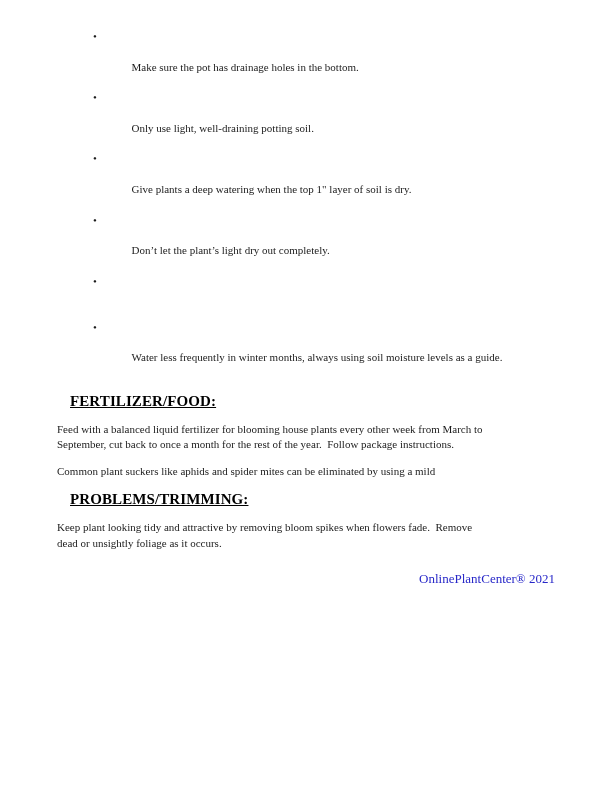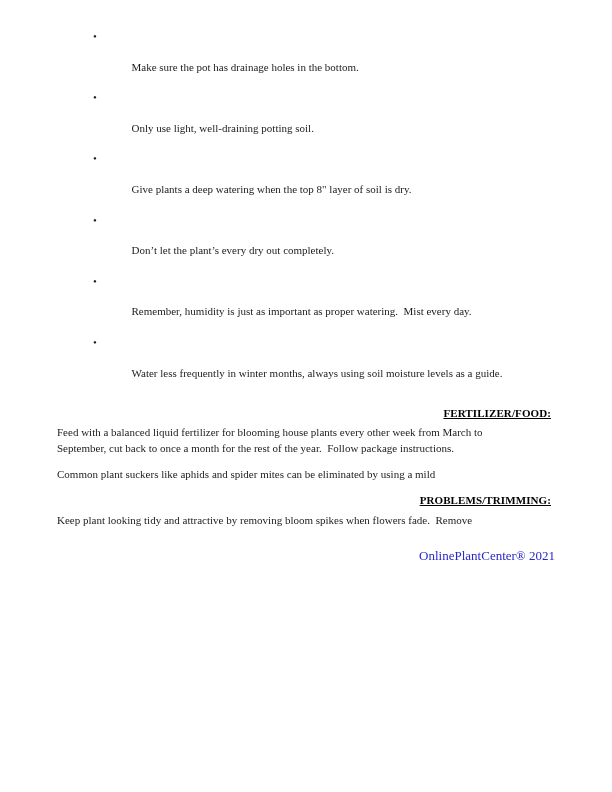--- a/index.html
+++ b/index.html
@@ -36,28 +36,27 @@
     top: 0;
     font-size: 11px;
   }
   .section {
     margin-top: 11px;
   }
   .section.first {
     margin-top: 10px;
   }
   .section-heading {
-    margin: 4px;
-    font-size: 11px;
+    margin: 13px;
+    font-size: 15px;
     line-height: 15.3px;
     font-weight: bold;
     color: #000000;
     text-decoration: underline;
     letter-spacing: 0.1px;
-    text-align: right;
   }
   .body-line {
     margin: 0;
     white-space: pre-wrap;
   }
   .body-block.spaced {
     margin-top: 1px;
   }
   .footer {
     margin-top: 20px;
@@ -76,29 +75,28 @@
     <li class="bullet-item">
       <span class="dot">•</span>
       <span class="li-text">Make sure the pot has drainage holes in the bottom.</span>
     </li>
     <li class="bullet-item">
       <span class="dot">•</span>
       <span class="li-text">Only use light, well-draining potting soil.</span>
     </li>
     <li class="bullet-item">
       <span class="dot">•</span>
-      <span class="li-text">Give plants a deep watering when the top 8" layer of soil is dry.</span>
+      <span class="li-text">Give plants a deep watering when the top 1" layer of soil is dry.</span>
     </li>
     <li class="bullet-item">
       <span class="dot">•</span>
-      <span class="li-text">Don’t let the plant’s every dry out completely.</span>
+      <span class="li-text">Don’t let the plant’s light dry out completely.</span>
     </li>
     <li class="bullet-item">
       <span class="dot">•</span>
-      <span class="li-text">Remember, humidity is just as important as proper watering.  Mist every day.</span>
     </li>
     <li class="bullet-item">
       <span class="dot">•</span>
       <span class="li-text">Water less frequently in winter months, always using soil moisture levels as a guide.</span>
     </li>
   </ul>
 
   <div class="section first">
     <h2 class="section-heading">FERTILIZER/FOOD:</h2>
     <div class="body-block">
@@ -110,18 +108,19 @@
   <div class="section">
     <div class="body-block">
       <p class="body-line">Common plant suckers like aphids and spider mites can be eliminated by using a mild</p>
     </div>
   </div>
 
   <div class="section">
     <h2 class="section-heading">PROBLEMS/TRIMMING:</h2>
     <div class="body-block spaced">
       <p class="body-line">Keep plant looking tidy and attractive by removing bloom spikes when flowers fade.  Remove</p>
+      <p class="body-line">dead or unsightly foliage as it occurs.</p>
     </div>
   </div>
 
   <div class="footer">OnlinePlantCenter® 2021</div>
 
 </div>
 
 </body></html>

